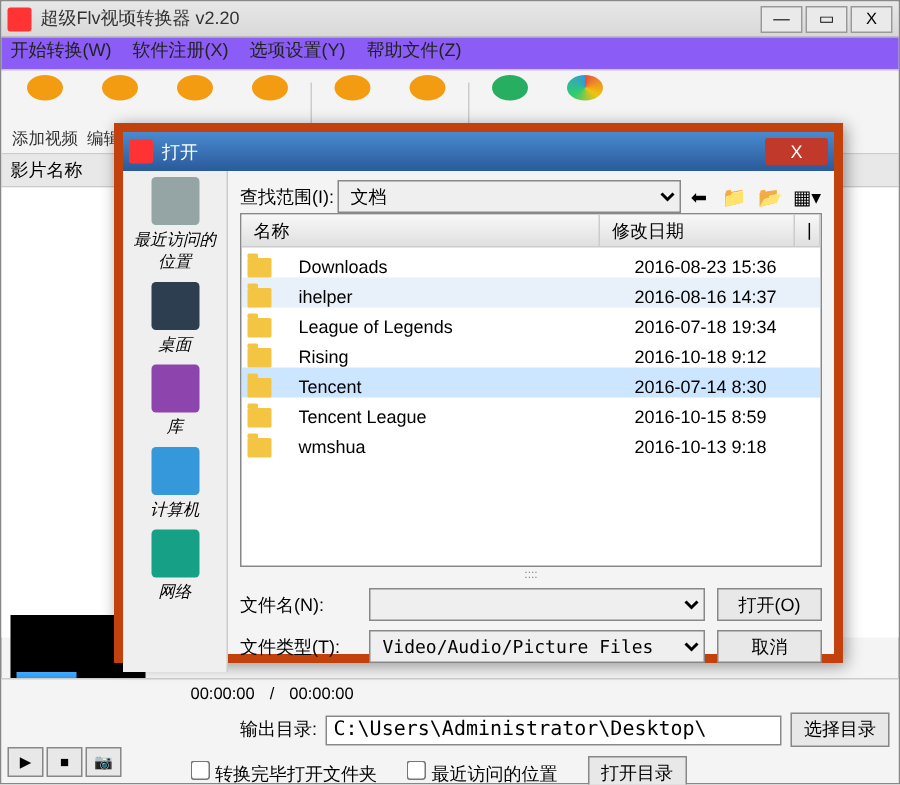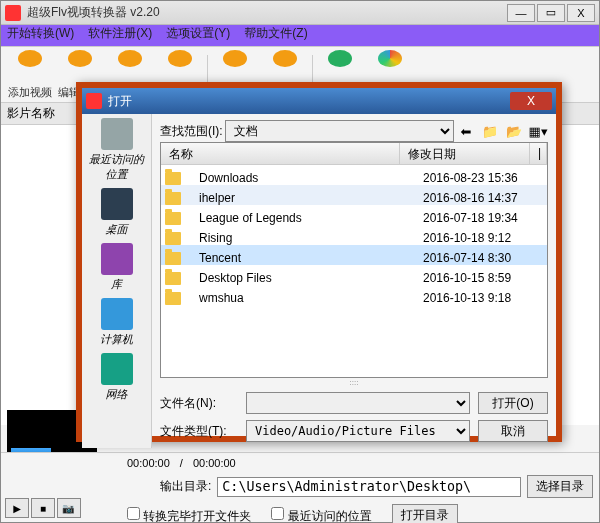--- a/index.html
+++ b/index.html
@@ -241,21 +241,21 @@
               <div class="fl-name">Rising</div>
               <div class="fl-date">2016-10-18 9:12</div>
             </div>
             <div class="fl-row selected">
               <div class="folder-icon"></div>
               <div class="fl-name">Tencent</div>
               <div class="fl-date">2016-07-14 8:30</div>
             </div>
             <div class="fl-row">
               <div class="folder-icon"></div>
-              <div class="fl-name">Desktop Files</div>
+              <div class="fl-name">Tencent League</div>
               <div class="fl-date">2016-10-15 8:59</div>
             </div>
             <div class="fl-row">
               <div class="folder-icon"></div>
               <div class="fl-name">wmshua</div>
               <div class="fl-date">2016-10-13 9:18</div>
             </div>
           </div>
       </div>
       <div class="grip">::::</div>

